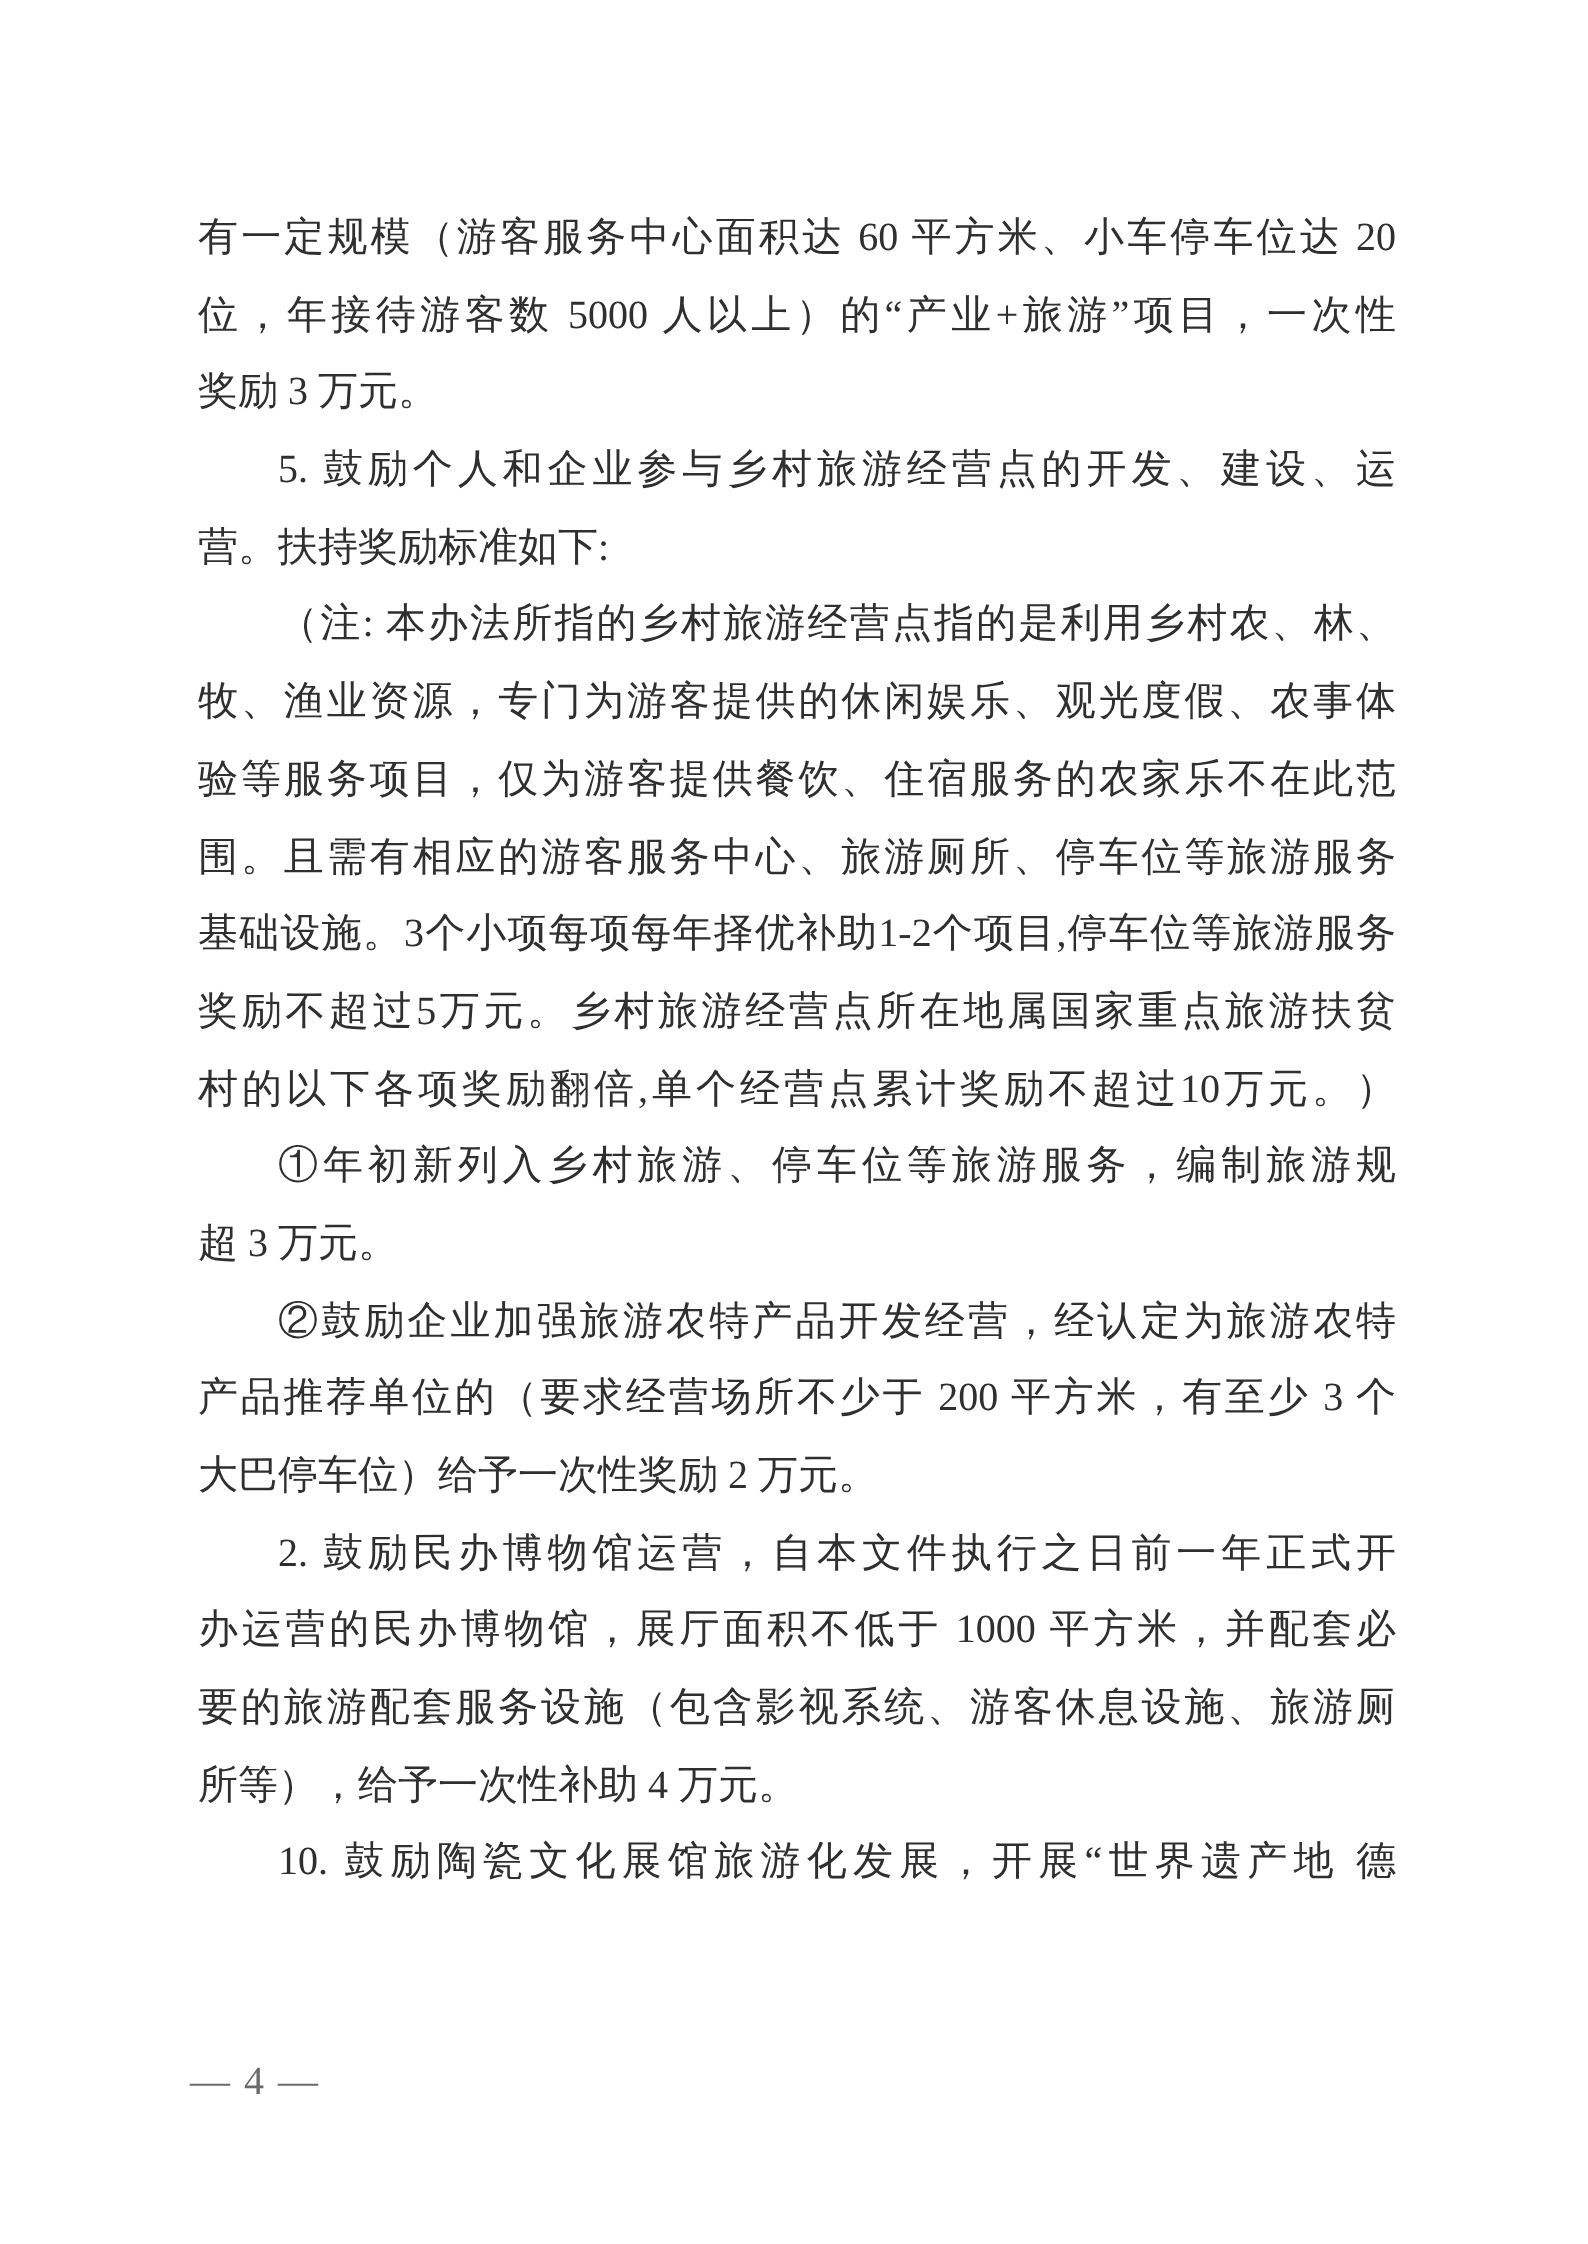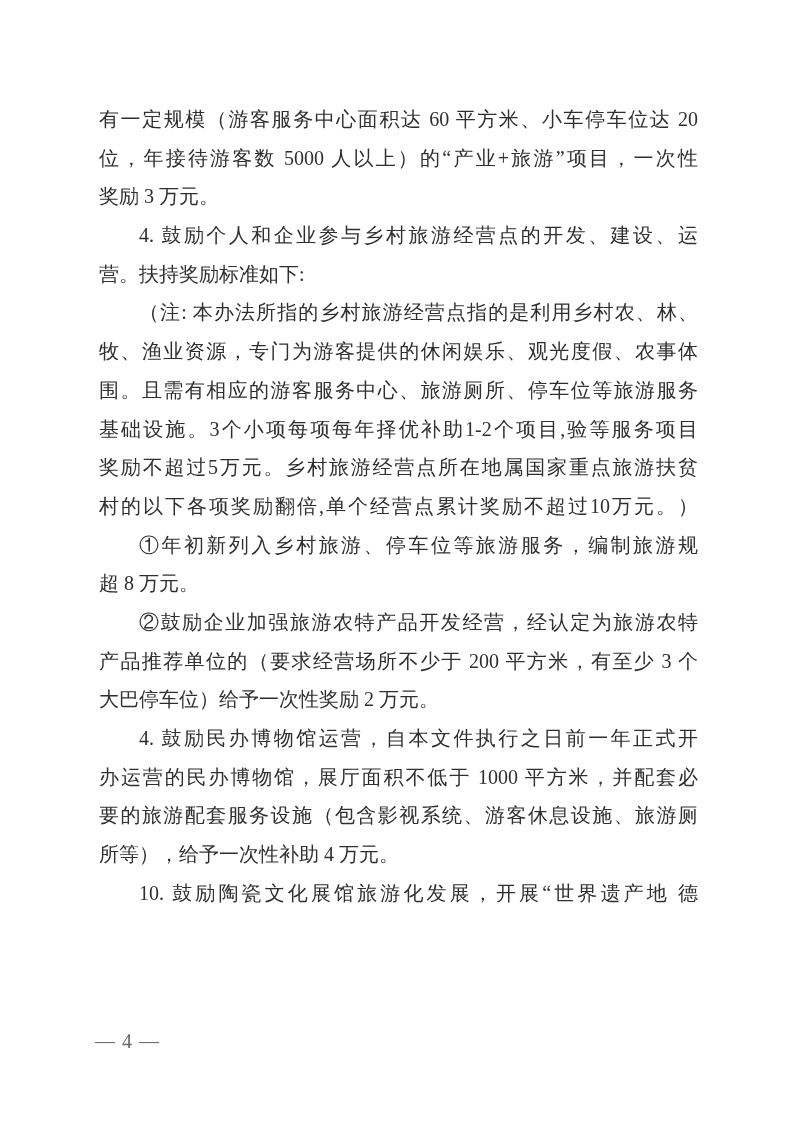--- a/index.html
+++ b/index.html
@@ -49,33 +49,34 @@
   }
 </style>
 </head>
 <body>
 
 <div class="page">
   <div class="textblock" id="textblock">
       <div class="line">有一定规模（游客服务中心面积达 60 平方米、小车停车位达 20</div>
       <div class="line">位，年接待游客数 5000 人以上）的“产业+旅游”项目，一次性</div>
       <div class="line lastline">奖励 3 万元。</div>
-      <div class="line indent">4. 鼓励个人和企业参与乡村旅游经营点的开发、建设、运</div>
+      <div class="line indent">5. 鼓励个人和企业参与乡村旅游经营点的开发、建设、运</div>
       <div class="line lastline">营。扶持奖励标准如下:</div>
       <div class="line indent">（注: 本办法所指的乡村旅游经营点指的是利用乡村农、林、</div>
       <div class="line">牧、渔业资源，专门为游客提供的休闲娱乐、观光度假、农事体</div>
+      <div class="line">验等服务项目，仅为游客提供餐饮、住宿服务的农家乐不在此范</div>
       <div class="line">围。且需有相应的游客服务中心、旅游厕所、停车位等旅游服务</div>
-      <div class="line">基础设施。3个小项每项每年择优补助1-2个项目,验等服务项目</div>
+      <div class="line">基础设施。3个小项每项每年择优补助1-2个项目,停车位等旅游服务</div>
       <div class="line">奖励不超过5万元。乡村旅游经营点所在地属国家重点旅游扶贫</div>
       <div class="line">村的以下各项奖励翻倍,单个经营点累计奖励不超过10万元。）</div>
       <div class="line indent">①年初新列入乡村旅游、停车位等旅游服务，编制旅游规</div>
-      <div class="line lastline">超 8 万元。</div>
+      <div class="line lastline">超 3 万元。</div>
       <div class="line indent">②鼓励企业加强旅游农特产品开发经营，经认定为旅游农特</div>
       <div class="line">产品推荐单位的（要求经营场所不少于 200 平方米，有至少 3 个</div>
       <div class="line lastline">大巴停车位）给予一次性奖励 2 万元。</div>
-      <div class="line indent">4. 鼓励民办博物馆运营，自本文件执行之日前一年正式开</div>
+      <div class="line indent">2. 鼓励民办博物馆运营，自本文件执行之日前一年正式开</div>
       <div class="line">办运营的民办博物馆，展厅面积不低于 1000 平方米，并配套必</div>
       <div class="line">要的旅游配套服务设施（包含影视系统、游客休息设施、旅游厕</div>
       <div class="line lastline">所等），给予一次性补助 4 万元。</div>
       <div class="line indent">10. 鼓励陶瓷文化展馆旅游化发展，开展“世界遗产地 德</div>
     </div>
   <div class="footer">— 4 —</div>
 </div>
 
 </body></html>

